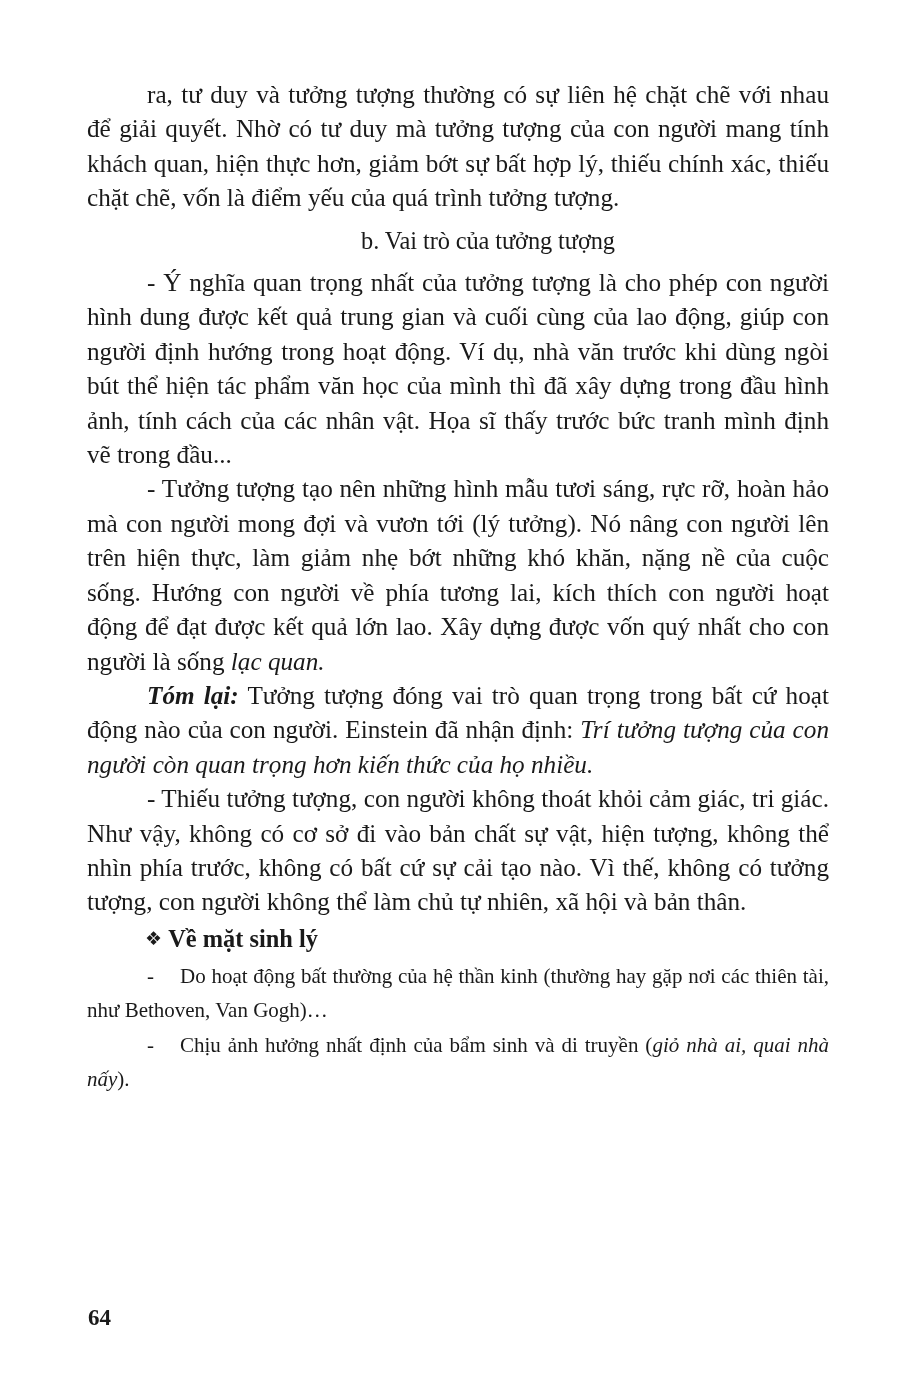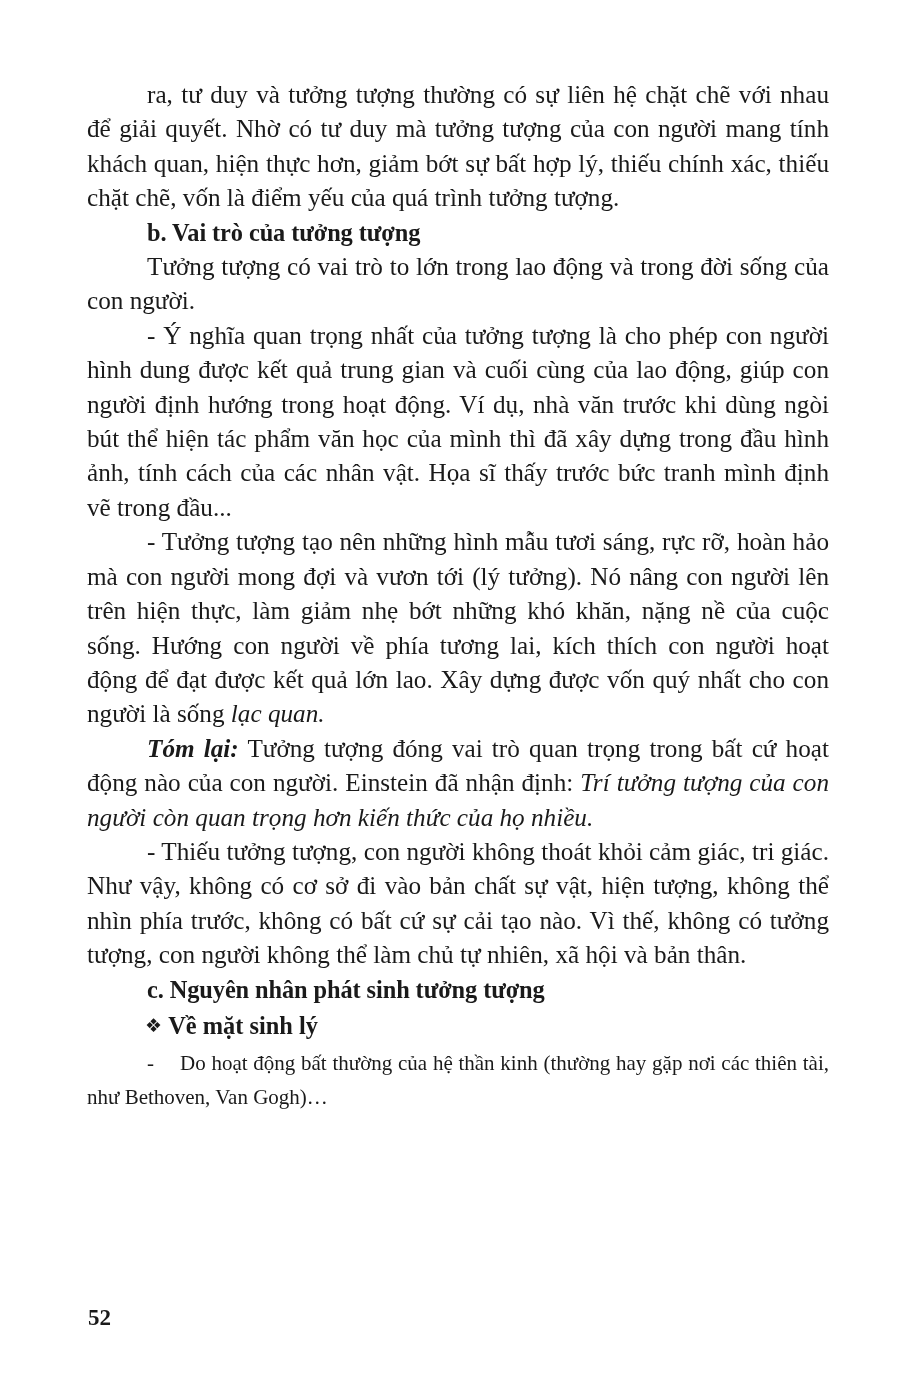--- a/index.html
+++ b/index.html
@@ -33,26 +33,26 @@
     margin: 0;
     font-size: 25.2px;
     line-height: 34.4px;
     text-align: justify;
     text-indent: 60px;
     -webkit-hyphens: none;
     hyphens: none;
     word-spacing: 0px;
   }
   p.heading {
-    margin: 0;
+    margin: 8px;
     font-size: 24.4px;
     line-height: 34.4px;
-    font-weight: bold;
+    font-weight: normal;
     text-indent: 60px;
-    text-align: left;
+    text-align: center;
     letter-spacing: -0.1px;
   }
   p.bullet-heading {
     margin: 0;
     font-size: 24.4px;
     line-height: 38px;
     font-weight: bold;
     text-indent: 58px;
     text-align: left;
   }
@@ -95,35 +95,34 @@
 <body>
 
 <div class="page">
 
   <div class="text-column">
 
     <p class="body-par">ra, tư duy và tưởng tượng thường có sự liên hệ chặt chẽ với nhau để giải quyết. Nhờ có tư duy mà tưởng tượng của con người mang tính khách quan, hiện thực hơn, giảm bớt sự bất hợp lý, thiếu chính xác, thiếu chặt chẽ, vốn là điểm yếu của quá trình tưởng tượng.</p>
 
     <p class="heading">b. Vai trò của tưởng tượng</p>
 
-    <p class="body-par">Tưởng tượng có vai trò to lớn trong lao động và trong đời sống của con người.</p>
 
 
     <p class="body-par">- Ý nghĩa quan trọng nhất của tưởng tượng là cho phép con người hình dung được kết quả trung gian và cuối cùng của lao động, giúp con người định hướng trong hoạt động. Ví dụ, nhà văn trước khi dùng ngòi bút thể hiện tác phẩm văn học của mình thì đã xây dựng trong đầu hình ảnh, tính cách của các nhân vật. Họa sĩ thấy trước bức tranh mình định vẽ trong đầu...</p>
 
     <p class="body-par"><span>- Tưởng tượng tạo nên những hình mẫu tươi sáng, rực rỡ, hoàn hảo mà con người mong đợi và vươn tới (lý tưởng). Nó nâng con người lên trên hiện thực, làm giảm nhẹ bớt những khó khăn, nặng nề của cuộc sống. Hướng con người về phía tương lai, kích thích con người hoạt động để đạt được kết quả lớn lao. Xây dựng được vốn quý nhất cho con người là sống </span><i>lạc quan.</i></p>
 
     <p class="body-par"><b class="bi">Tóm lại:</b><span> Tưởng tượng đóng vai trò quan trọng trong bất cứ hoạt động nào của con người. Einstein đã nhận định: </span><i>Trí tưởng tượng của con người còn quan trọng hơn kiến thức của họ nhiều.</i></p>
 
     <p class="body-par">- Thiếu tưởng tượng, con người không thoát khỏi cảm giác, tri giác. Như vậy, không có cơ sở đi vào bản chất sự vật, hiện tượng, không thể nhìn phía trước, không có bất cứ sự cải tạo nào. Vì thế, không có tưởng tượng, con người không thể làm chủ tự nhiên, xã hội và bản thân.</p>
 
-    <p class="heading">c. Nguyên nhân phát sinh tưởng tượng</p>
 
     <p class="bullet-heading"><span class="bullet-glyph">❖</span>&nbsp;<span>Về mặt sinh lý</span></p>
 
     <p class="dash-item"><span>-</span><span class="dash-gap"></span><span>Do hoạt động bất thường của hệ thần kinh (thường hay gặp nơi các thiên tài, như Bethoven, Van Gogh)…</span></p>
 
+    <p class="dash-item"><span>-</span><span class="dash-gap"></span><span>Chịu ảnh hưởng nhất định của bẩm sinh và di truyền (</span><i>giỏ nhà ai, quai nhà nấy</i><span>).</span></p>
 
   </div>
 
-  <div class="page-number">52</div>
+  <div class="page-number">64</div>
 
 </div>
 
 </body></html>

